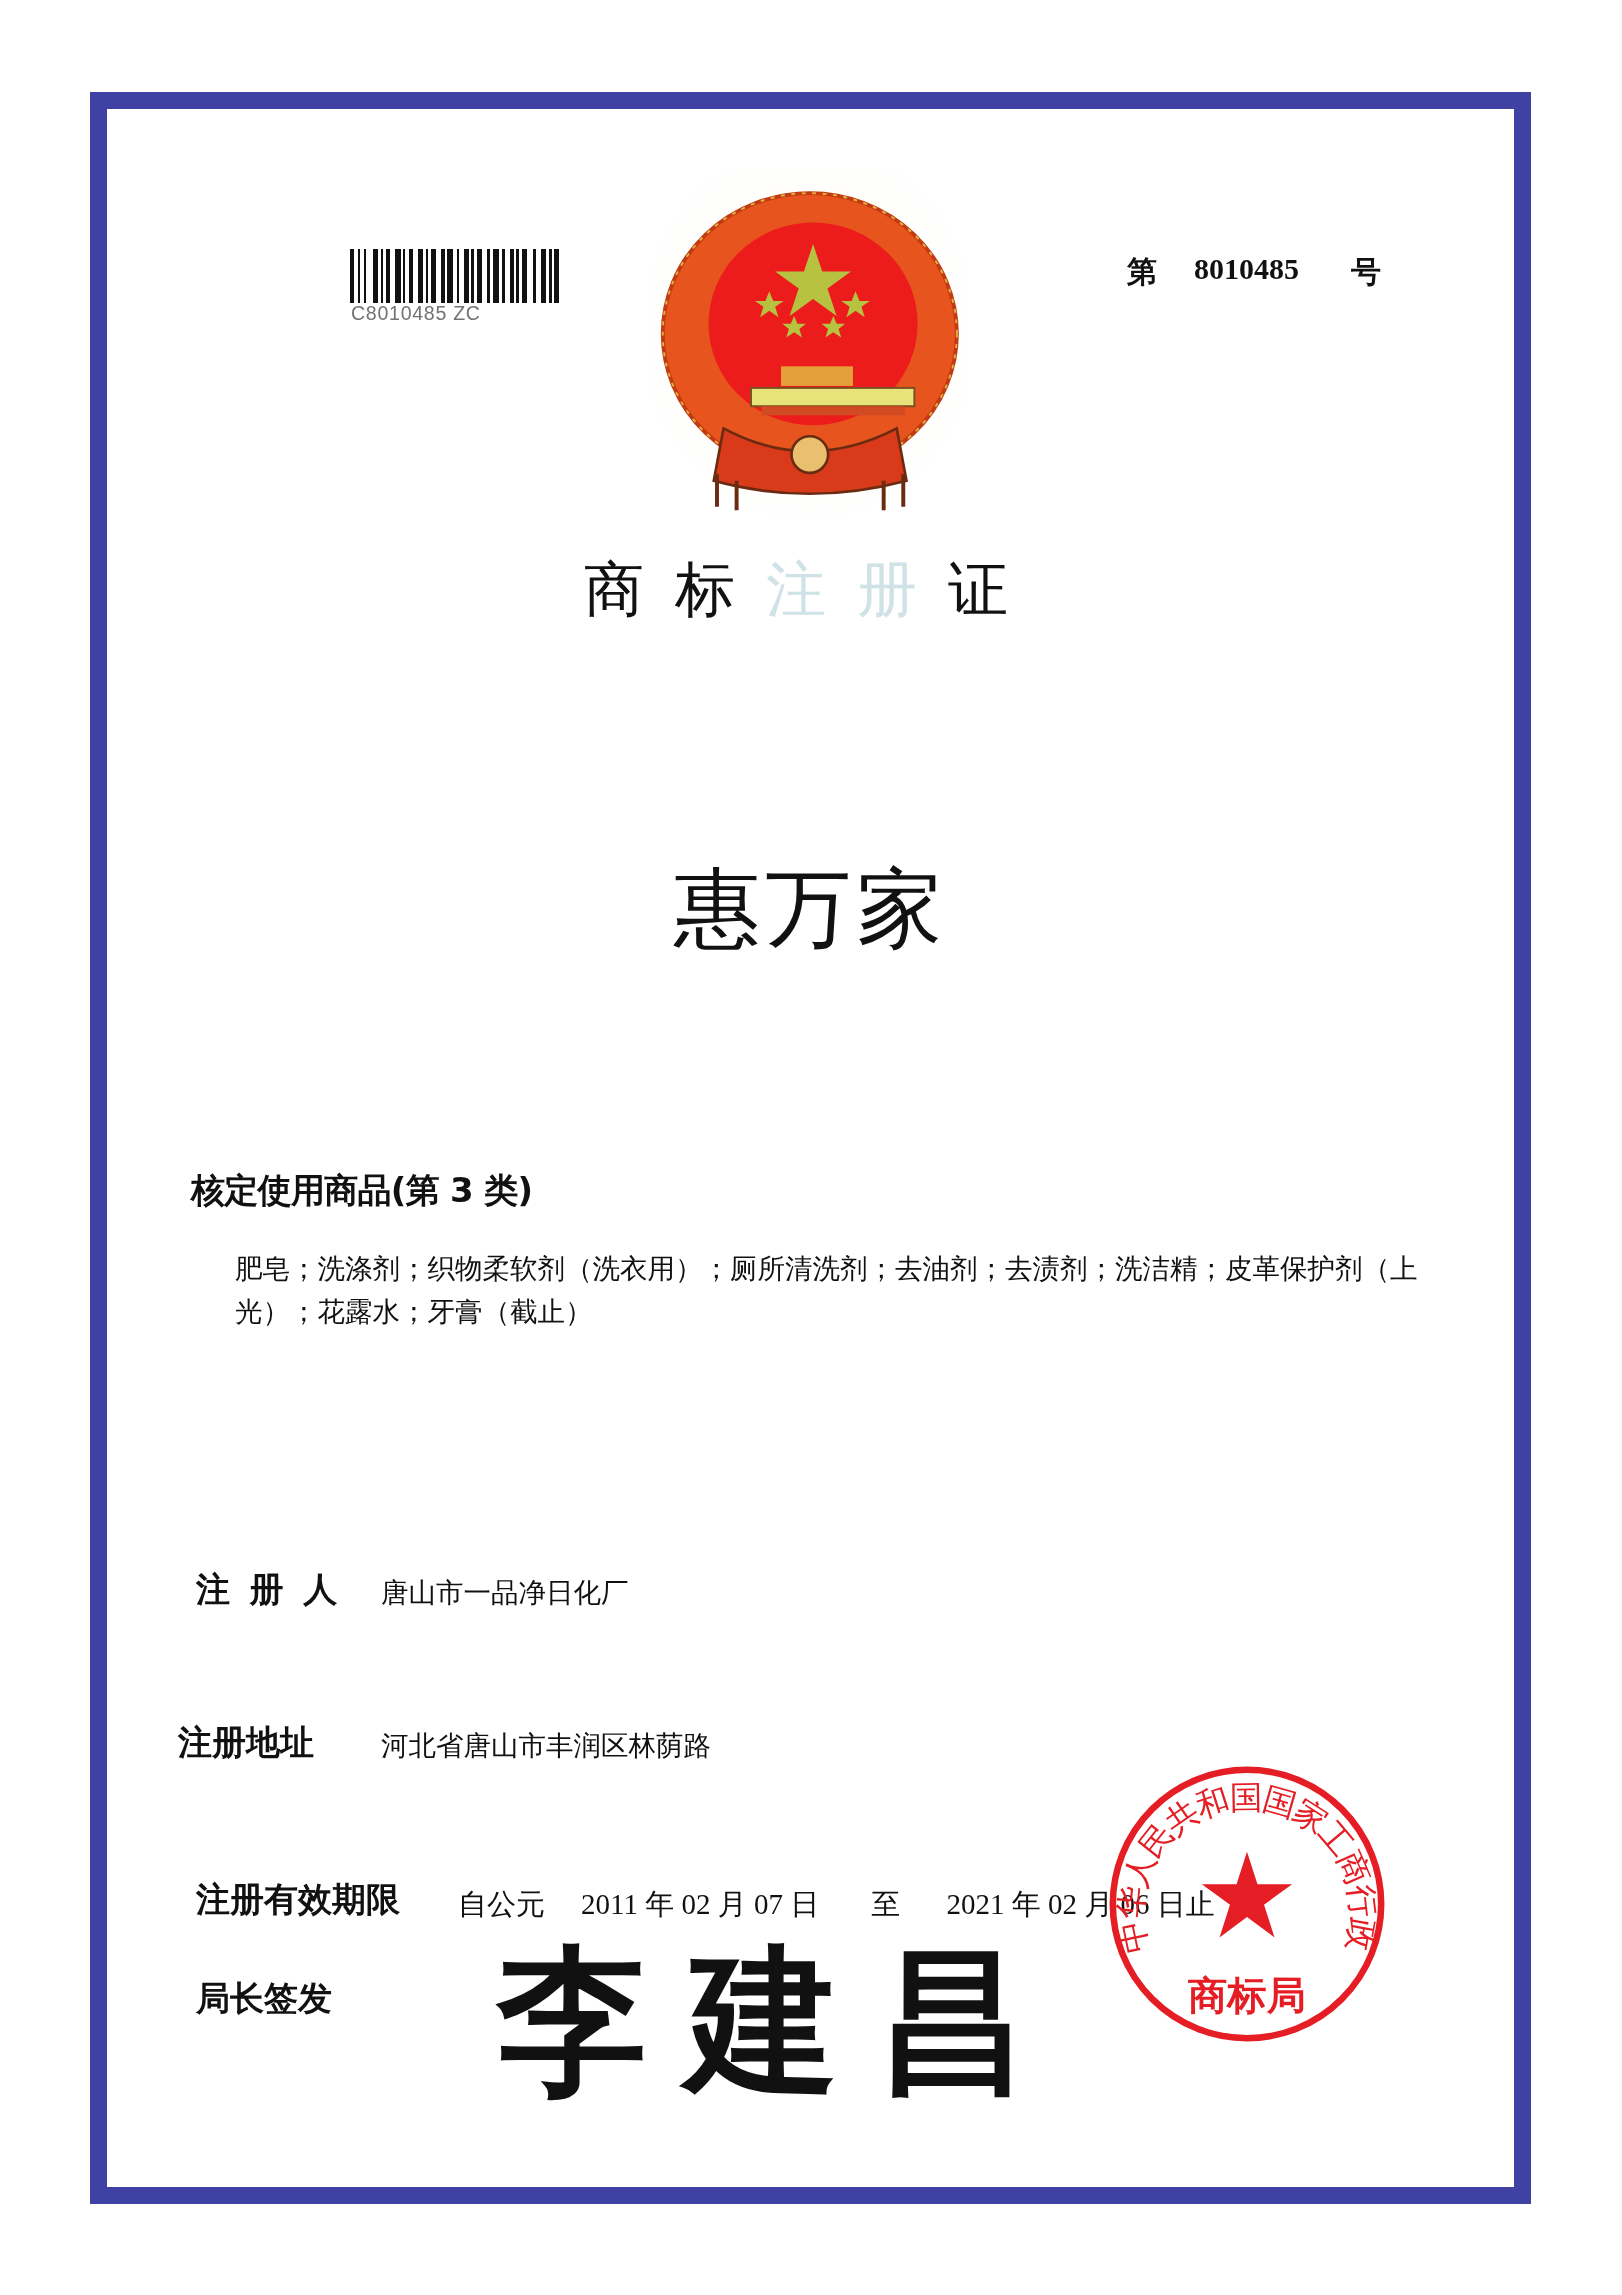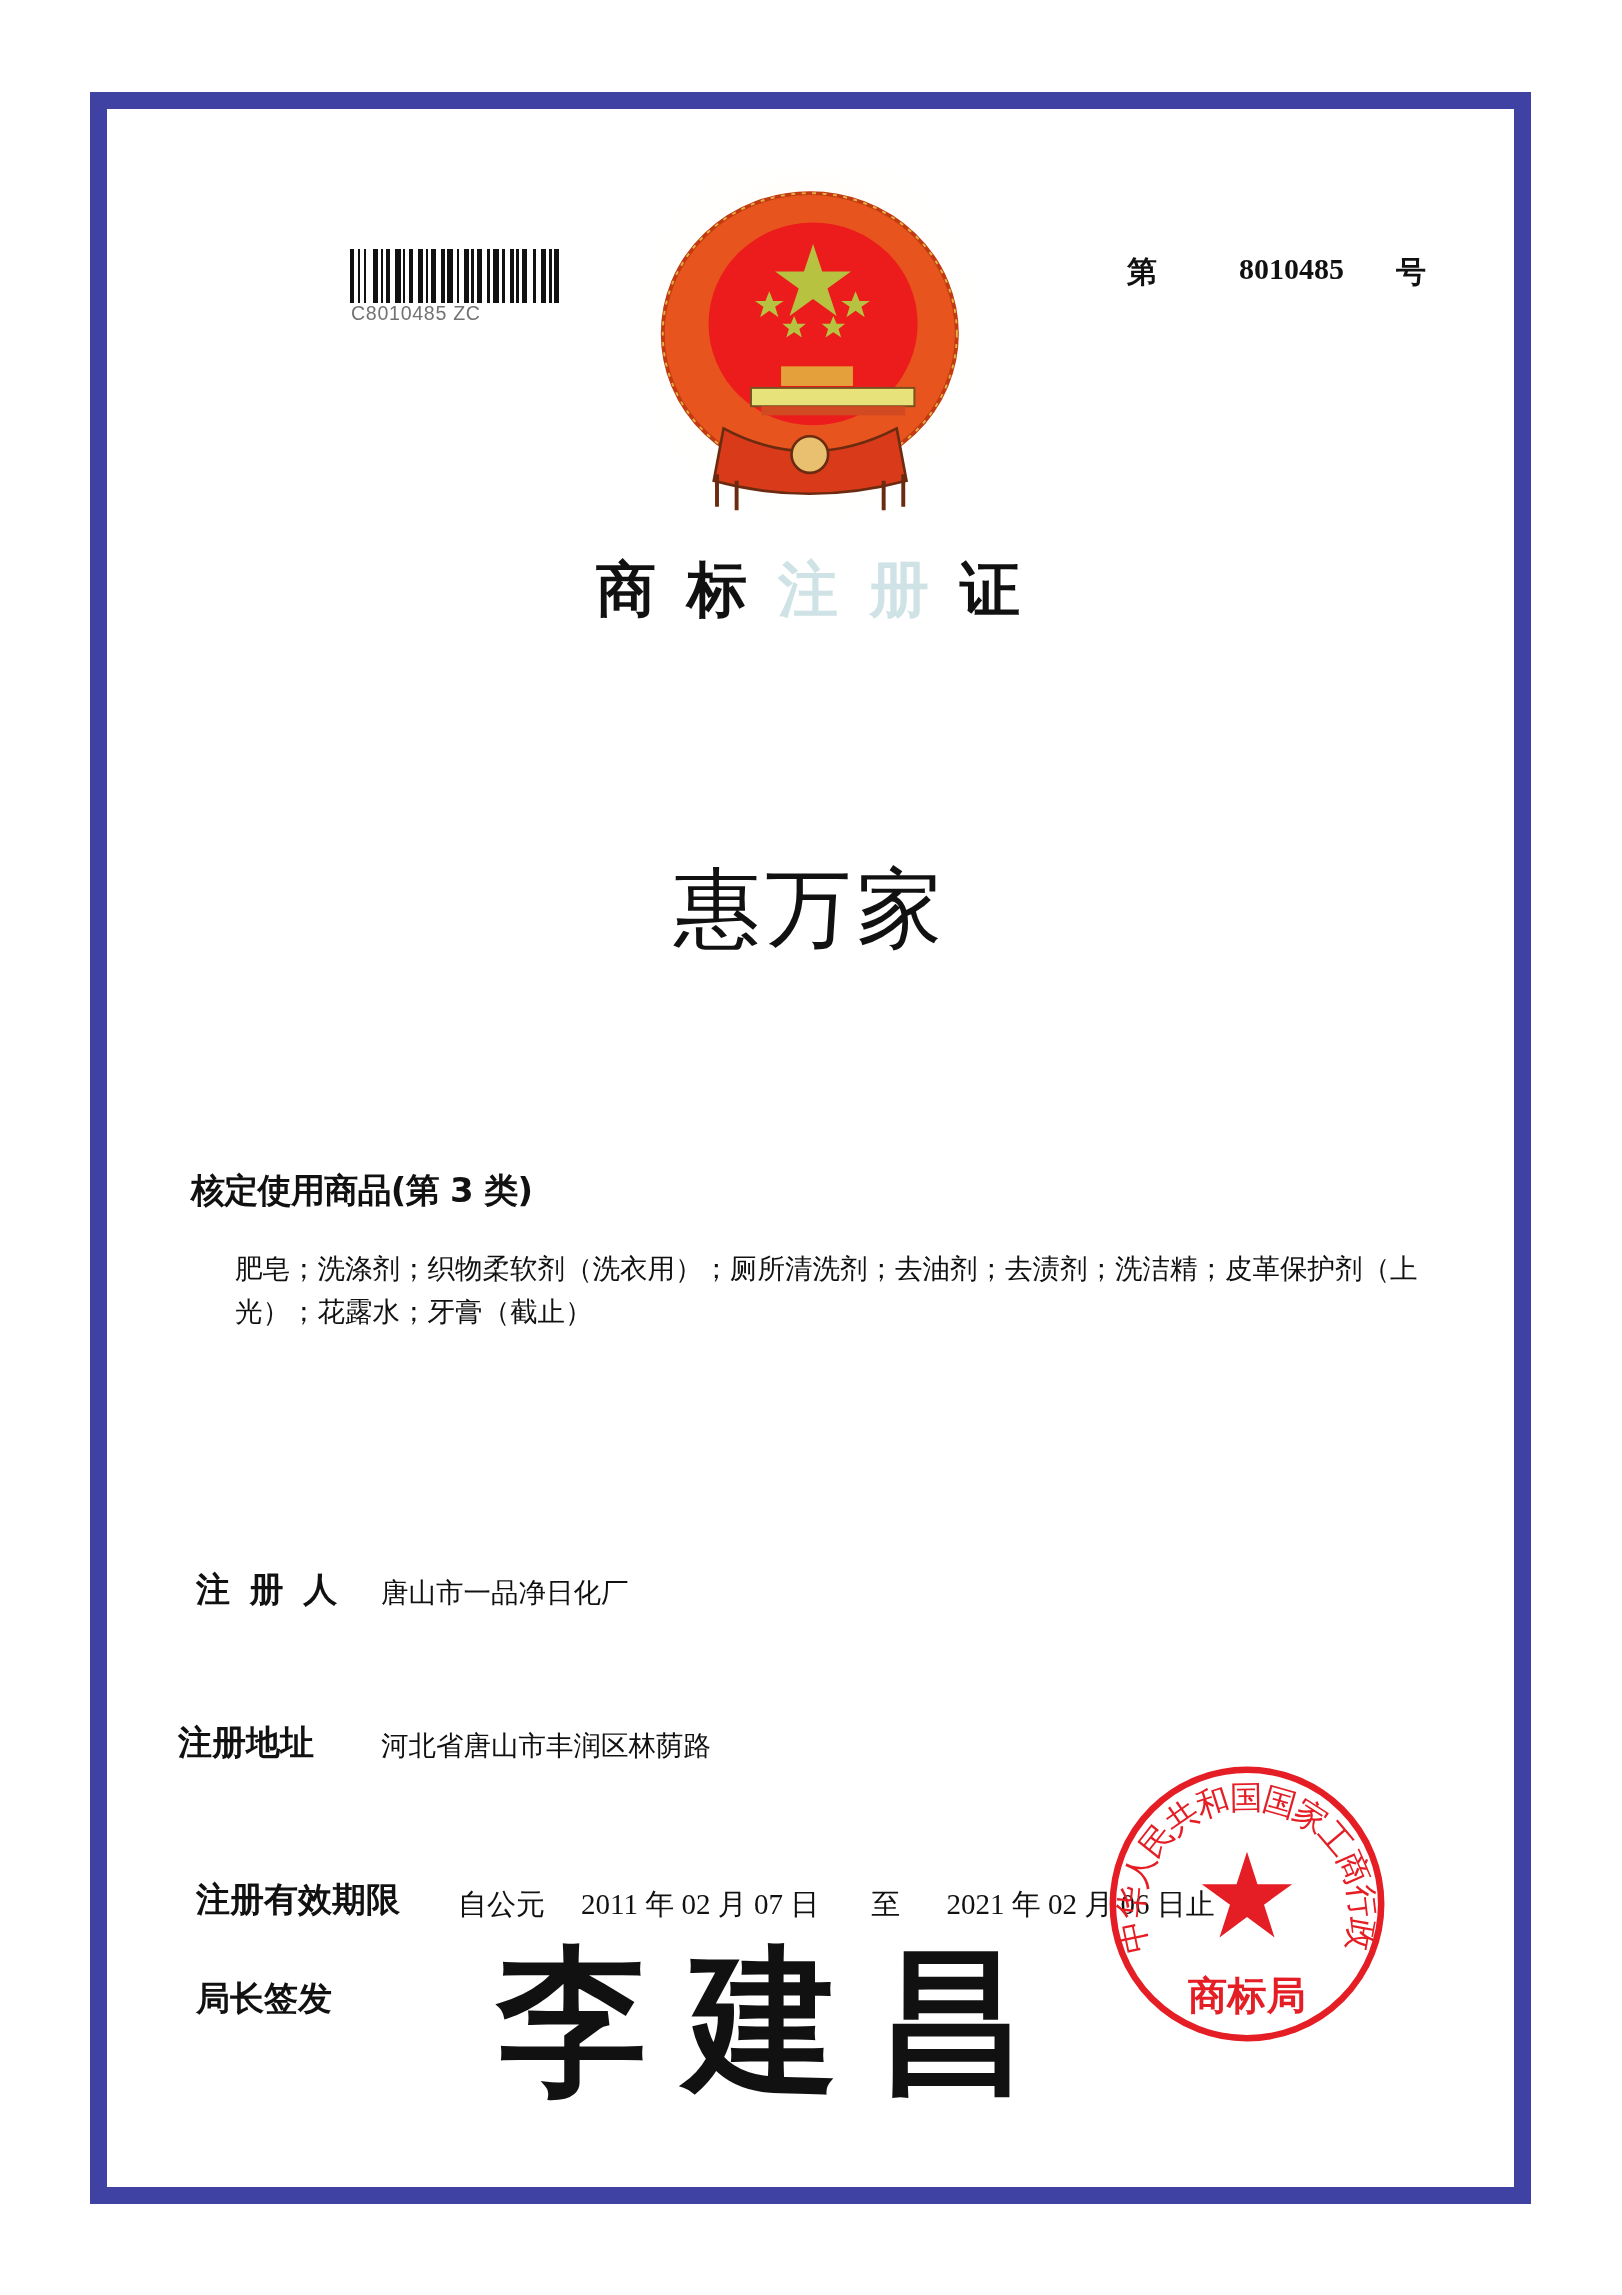--- a/index.html
+++ b/index.html
@@ -5,23 +5,23 @@
   html, body { margin:0; padding:0; background:#ffffff; }
   body { width:1623px; height:2295px; position:relative; overflow:hidden;
          font-family:"DejaVu Serif", "Liberation Serif", serif; color:#111; }
   .frame { position:absolute; left:90px; top:92px; width:1407px; height:2078px;
            border:17.7px solid #3f42a3; background:#fff; }
   .abs { position:absolute; }
   .barcode { left:350px; top:249px; width:242px; height:54px; display:flex; align-items:stretch; }
   .barcode span { display:block; background:#111; height:100%; }
   .barcode-text { left:351px; top:302px; font-family:"Liberation Sans", sans-serif; font-size:19.6px; letter-spacing:0.7px; color:#737373; }
   .reg-no { left:1127px; top:252px; font-size:30px; font-weight:bold; display:flex; gap:0; }
-  .reg-no .num { margin-left:82px; margin-right:52px; font-family:"Liberation Serif", serif; }
+  .reg-no .num { margin-left:37px; margin-right:52px; font-family:"Liberation Serif", serif; }
   .emblem { left:645px; top:167px; width:327px; height:366px; }
-  .title { left:596px; top:550px; font-size:60px; font-weight:bold; letter-spacing:31px; white-space:nowrap; }
+  .title { left:584px; top:550px; font-size:60px; font-weight:normal; letter-spacing:31px; white-space:nowrap; }
   .title .faded { color:#cfe3e6; }
   .mark { left:674px; top:851px; font-size:86px; font-weight:normal; letter-spacing:5.2px; white-space:nowrap; }
   .goods-h { left:191px; top:1168px; font-family:"DejaVu Sans", sans-serif; font-size:34px; font-weight:bold; letter-spacing:-0.7px; }
   .goods-body { left:211px; top:1247px; width:1204px; font-family:"DejaVu Sans", sans-serif; font-size:27.5px; line-height:43px; letter-spacing:0px;margin-left:24px; }
   .lbl { font-family:"DejaVu Sans", sans-serif; font-size:34px; font-weight:bold; }
   .val { font-family:"DejaVu Sans", sans-serif; font-size:27.5px; }
   .row-reg-l { left:196px; top:1567px; letter-spacing:19.6px; }
   .row-reg-v { left:381px; top:1575px;text-align:right; }
   .row-addr-l { left:178px; top:1720px; }
   .row-addr-v { left:381px; top:1728px; }

